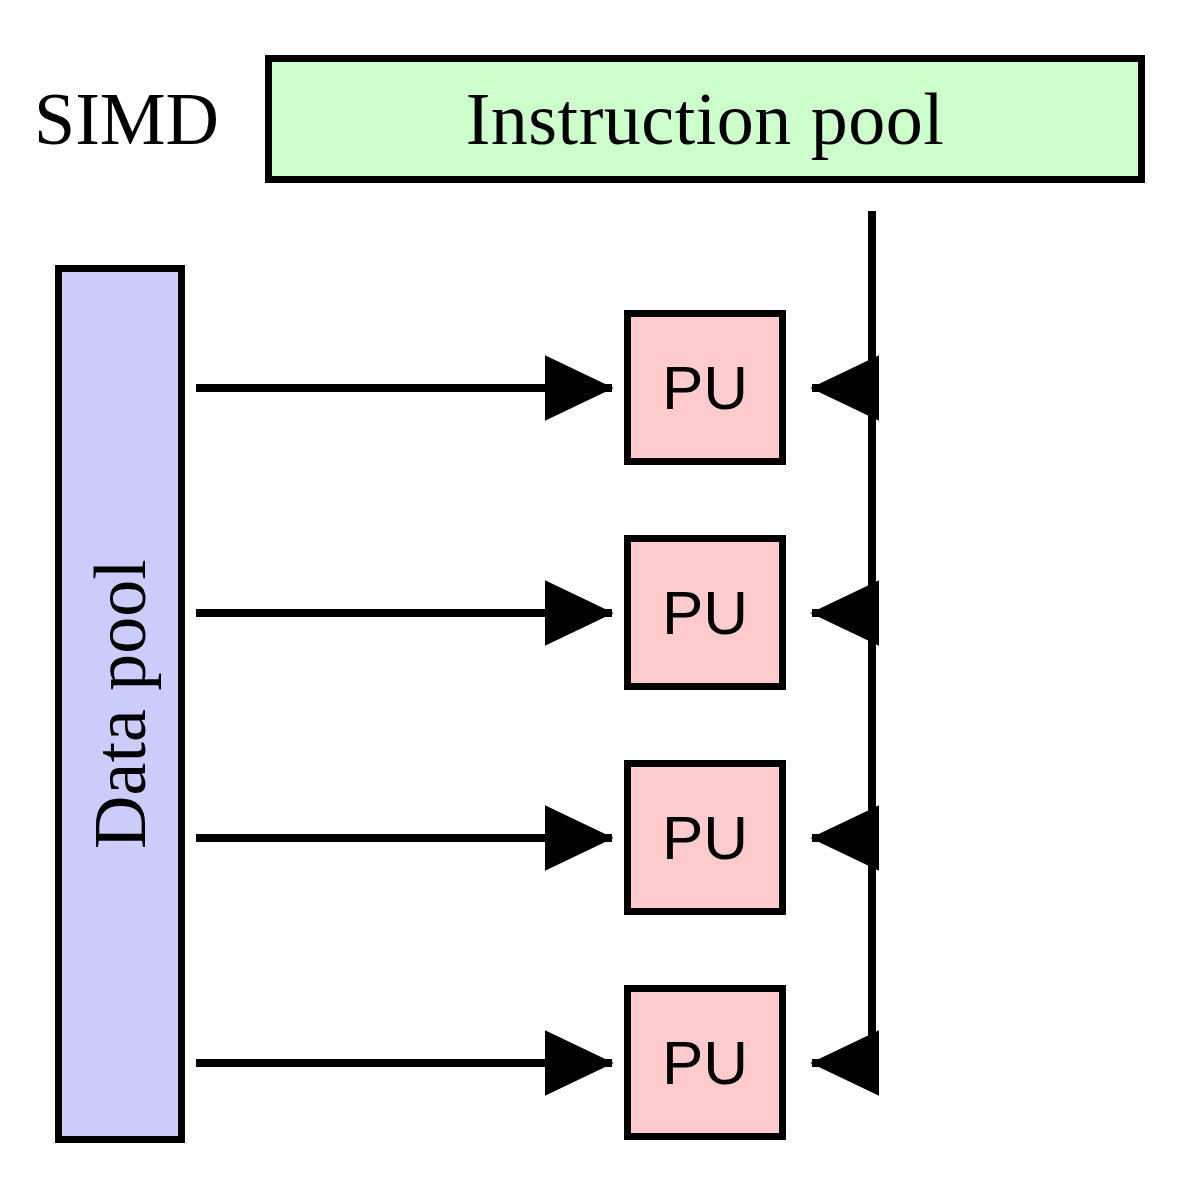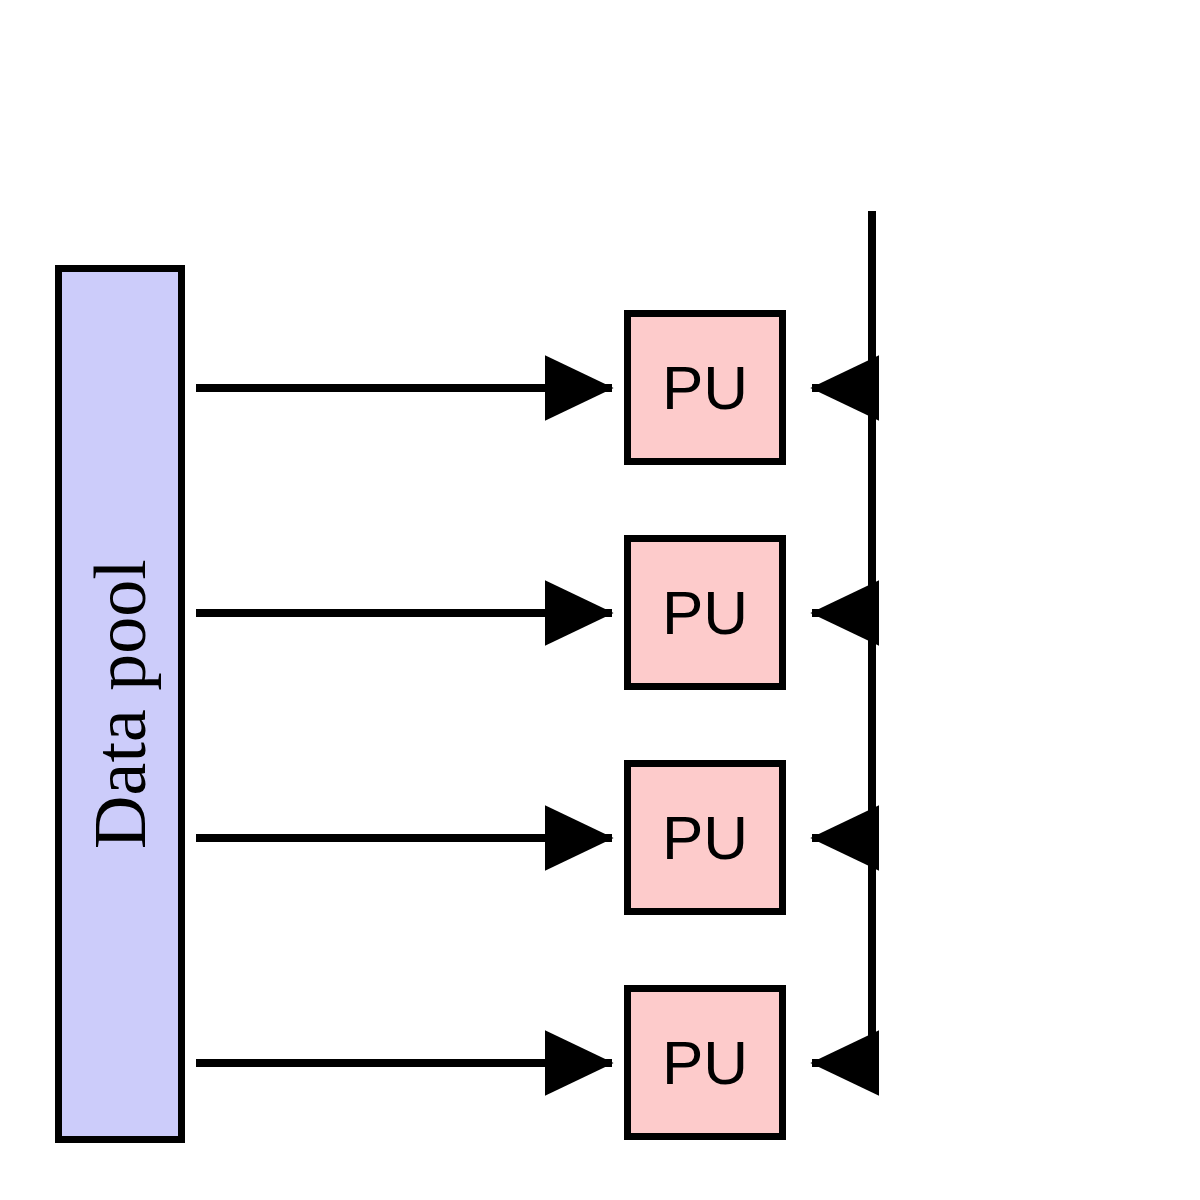--- a/index.html
+++ b/index.html
@@ -122,21 +122,25 @@
     </g>
 
     <g fill="none" stroke="#000000" stroke-width="8">
       <line x1="872" y1="388" x2="812" y2="388" marker-end="url(#arrow-left)"></line>
       <line x1="872" y1="613" x2="812" y2="613" marker-end="url(#arrow-left)"></line>
       <line x1="872" y1="838" x2="812" y2="838" marker-end="url(#arrow-left)"></line>
       <line x1="872" y1="1063" x2="812" y2="1063" marker-end="url(#arrow-left)"></line>
     </g>
   </svg>
 
+  <div id="simd-title">SIMD</div>
 
+  <div id="instruction-pool-box" class="box">
+    <span id="instruction-pool-label">Instruction pool</span>
+  </div>
 
   <div id="data-pool-box" class="box">
     <span id="data-pool-label">Data pool</span>
   </div>
 
   <div id="pu-1" class="box pu-box">
     <span class="pu-label">PU</span>
   </div>
 
   <div id="pu-2" class="box pu-box">

